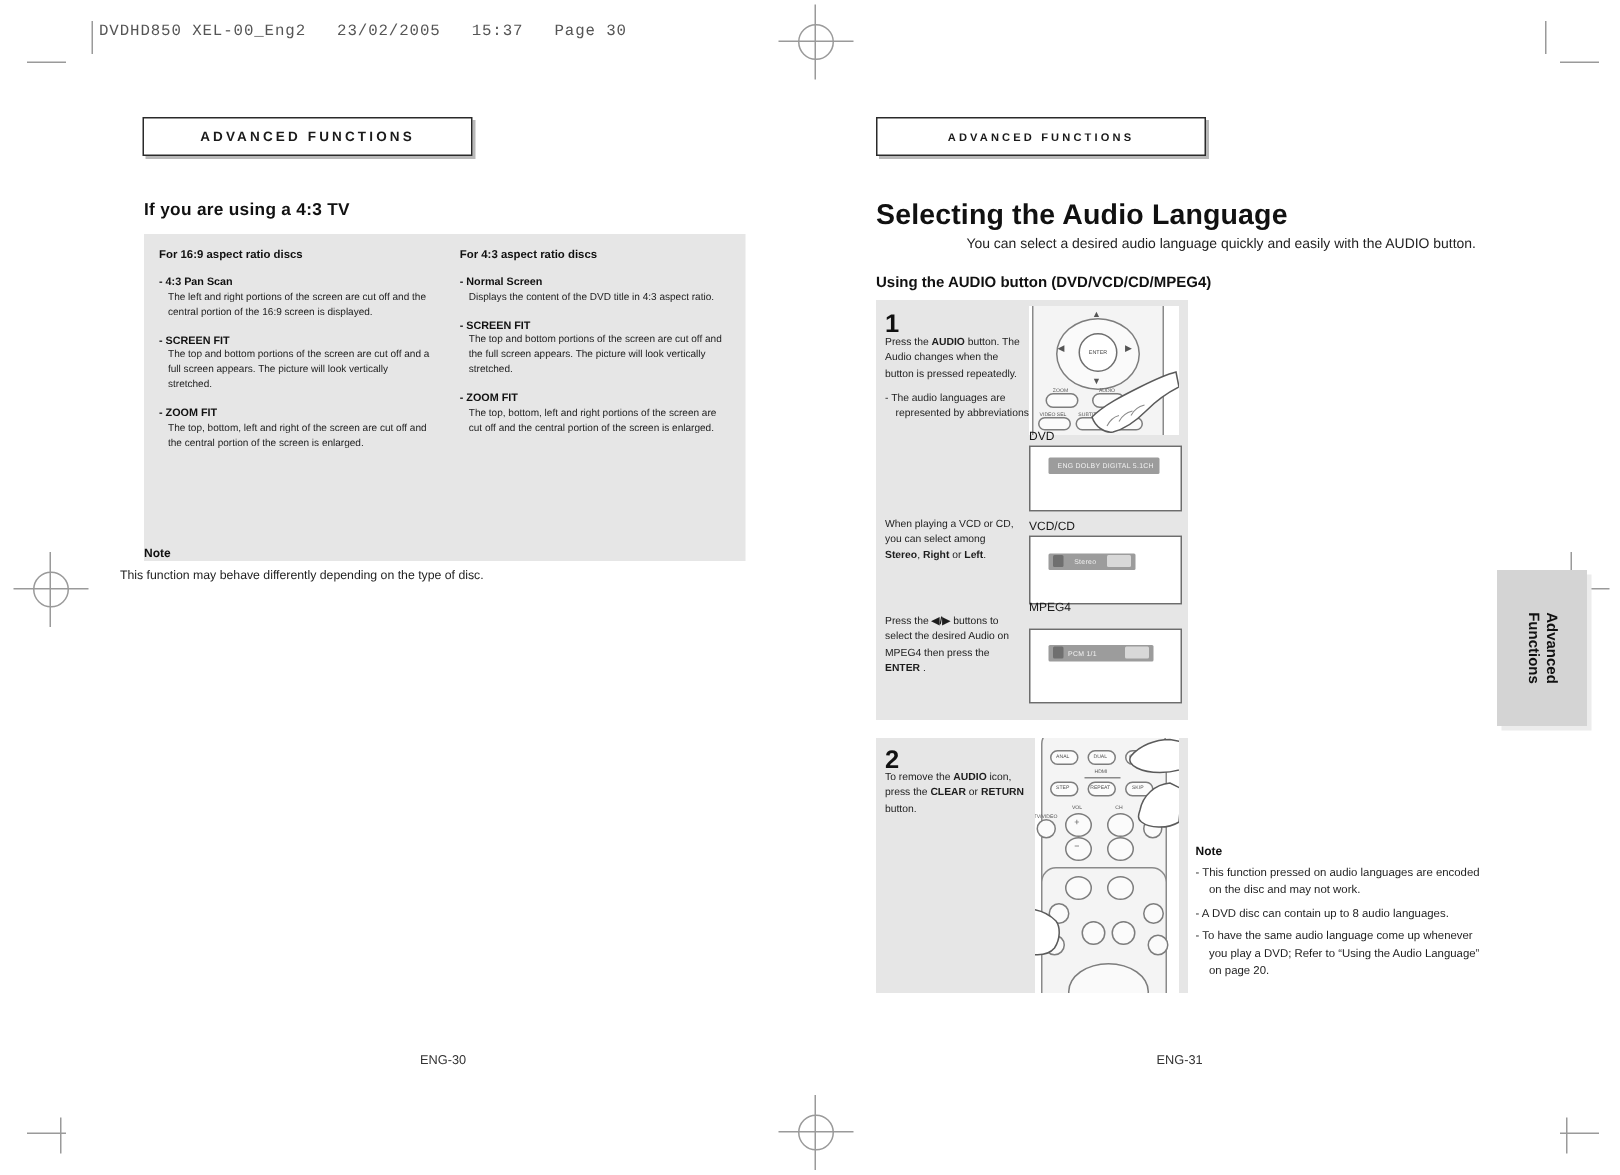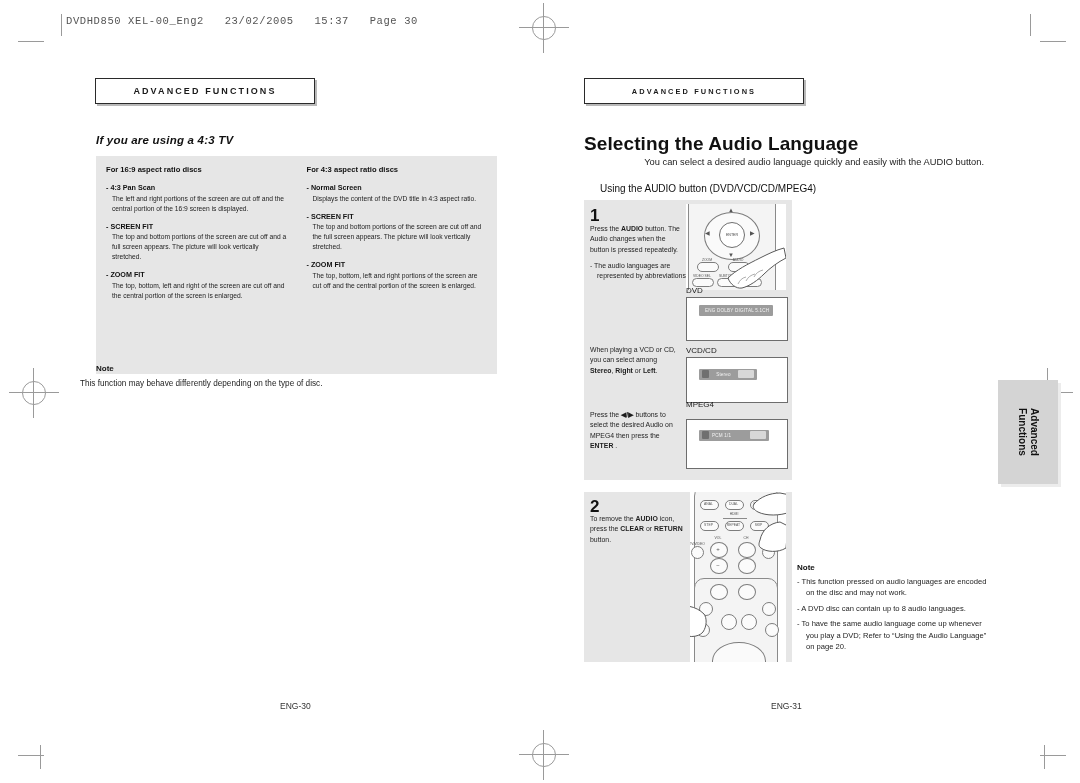--- a/index.html
+++ b/index.html
@@ -31,24 +31,24 @@
     position:absolute;border:1.5px solid #2a2a2a;background:#fff;
     box-shadow:2px 2px 0 #b9b9b9;
     display:flex;align-items:center;justify-content:center;
   }
   .chapbox span{
     font-size:9px;font-weight:bold;letter-spacing:2.1px;color:#1a1a1a;
   }
   .chapbox .small{font-size:7.4px;}
 
   
-  .h-sub{font-size:11.5px;font-weight:bold;color:#111;letter-spacing:.2px;font-style:italic;}
+  .h-sub{font-size:11.5px;font-weight:bold;color:#111;letter-spacing:.2px;}
   .h-title{font-size:19px;font-weight:bold;color:#111;letter-spacing:.1px;}
   .h-lead{font-size:9.3px;color:#222;}
-  .h-section{font-size:10px;font-weight:normal;color:#111;margin-left:16px;}
+  .h-section{font-size:10px;font-weight:bold;color:#111;}
 
   
   .greybox{
     position:absolute;background:#e6e6e6;
     display:flex;gap:0;
   }
   .gcol{flex:1;padding:9px 10px 6px 10px;box-sizing:border-box;}
   .gcol h4{margin:0 0 9px 0;font-size:7.6px;font-weight:bold;color:#111;}
   .gitem{margin-bottom:8px;}
   .gitem .t{font-size:7.2px;font-weight:bold;color:#111;margin-bottom:1.5px;}

